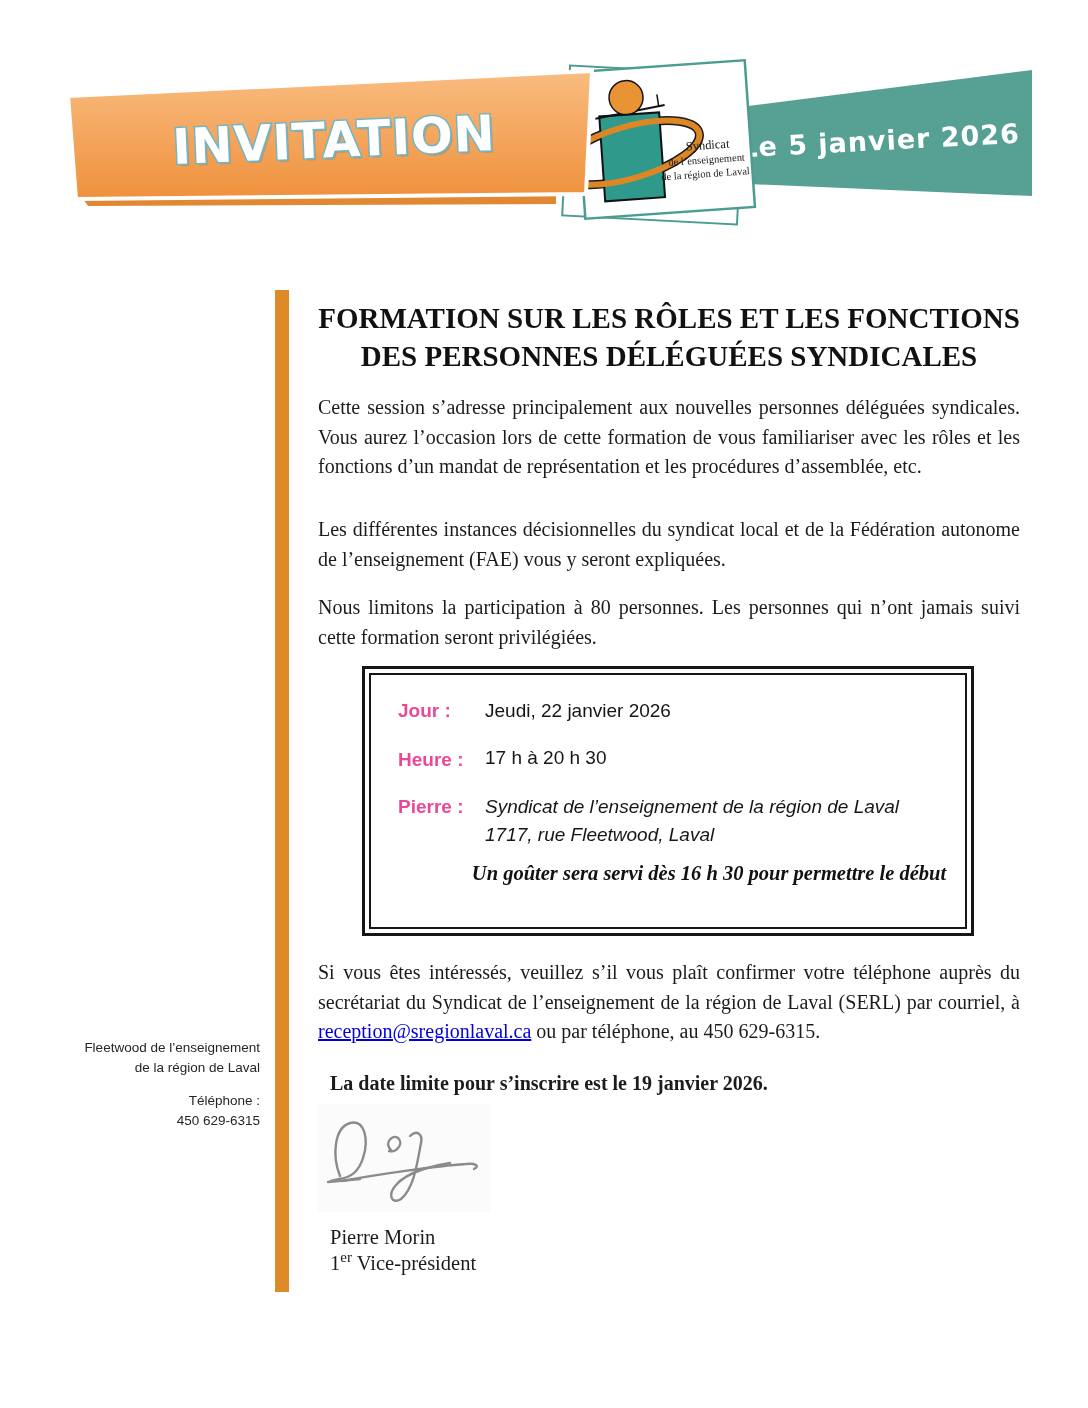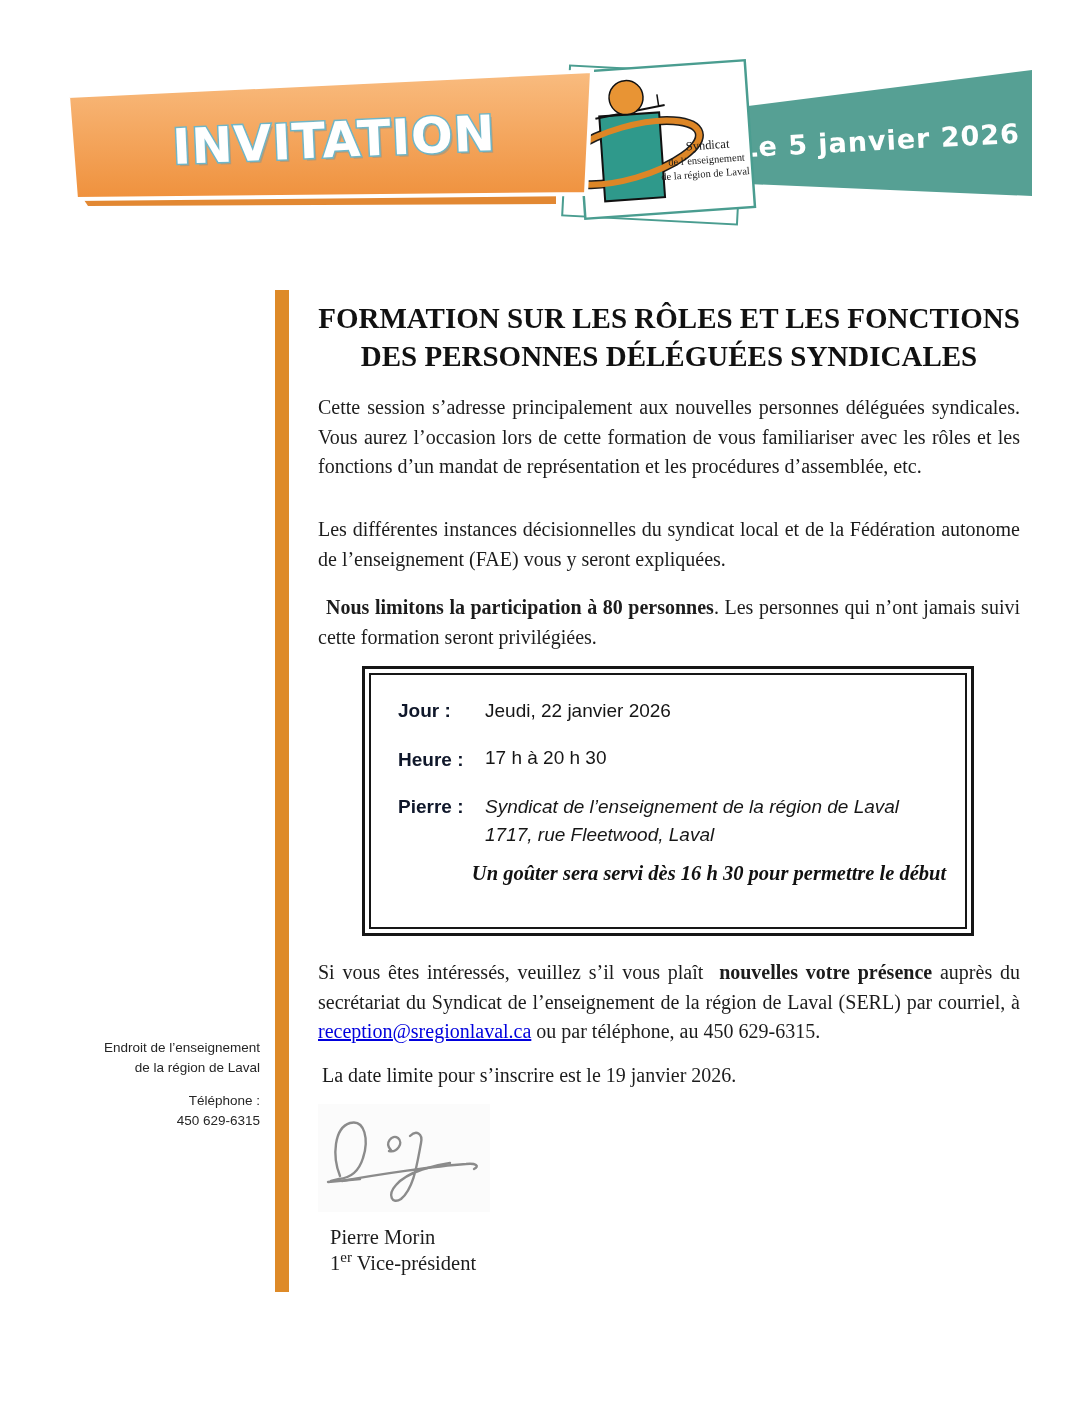--- a/index.html
+++ b/index.html
@@ -15,43 +15,43 @@
   
   .doc-title{
     position:absolute;left:318px;top:299px;width:702px;text-align:center;
     font-weight:bold;font-size:29px;line-height:38px;color:#111;
   }
   
   .para{
     position:absolute;left:318px;width:702px;
     font-size:20px;line-height:29.5px;text-align:justify;margin:0;
   }
-  .para b{font-weight:bold;margin-left:8px;}
+  .para b{font-weight:normal;}
   a.email-link{color:#0000DD;text-decoration:underline;}
   
   .infobox{
     position:absolute;left:362px;top:666px;width:606px;height:264px;
     border:3px solid #161616;
   }
   .infobox-inner{position:absolute;left:4px;top:4px;right:4px;bottom:4px;border:2px solid #161616;}
   .ib-label{
     position:absolute;left:33px;font-family:"Liberation Sans", sans-serif;
-    font-weight:bold;font-size:19px;color:#0f172a;white-space:nowrap;
+    font-weight:bold;font-size:19px;color:#ec4899;white-space:nowrap;
   }
   .ib-value{
     position:absolute;left:120px;font-family:"Liberation Sans", sans-serif;
     font-size:19px;color:#161616;white-space:nowrap;
   }
   .ib-value.it{font-style:italic;}
   .ib-note{
     position:absolute;left:0;width:100%;text-align:center;
     font-weight:bold;font-style:italic;font-size:20.5px;line-height:29px;color:#111;
   }
   
-  .deadline{position:absolute;left:318px;top:1060px;width:702px;font-weight:normal;font-size:20px;margin:4px;}
+  .deadline{position:absolute;left:318px;top:1060px;width:702px;font-weight:bold;font-size:20px;margin:12px;}
   
   .sig-box{position:absolute;left:318px;top:1104px;width:172px;height:108px;background:#fbfbfb;}
   .sig-name{position:absolute;left:330px;top:1226px;font-size:20.5px;}
   .sig-role{position:absolute;left:330px;top:1252px;font-size:20.5px;}
   .sig-role sup{font-size:15px;vertical-align:super;line-height:0;}
   
   .sidebar{
     position:absolute;left:80px;top:1038px;width:180px;text-align:right;
     font-family:"Liberation Sans", sans-serif;font-size:13.5px;line-height:19.5px;color:#262626;
   }
@@ -126,42 +126,42 @@
     <div class="ib-label" style="top:80px;">Heure :</div>
     <div class="ib-value" style="top:78px;">17 h à 20 h 30</div>
 
     <div class="ib-label" style="top:127px;">Pierre :</div>
     <div class="ib-value it" style="top:127px;">Syndicat de l’enseignement de la région de Laval</div>
     <div class="ib-value it" style="top:155px;">1717, rue Fleetwood, Laval</div>
 
     <div class="ib-note" style="top:190px;margin-left:41px;">Un goûter sera servi dès 16 h 30 pour permettre le début</div>
   </div>
 
-  <p class="para" style="top:958px;"><span>Si vous êtes intéressés, veuillez s’il vous plaît </span><b>nouvelles votre présence</b><span> auprès du secrétariat du Syndicat de l’enseignement de la région de Laval (SERL) par courriel, à </span><a class="email-link" href="#">reception@sregionlaval.ca</a><span> ou par téléphone, au 450 629-6315.</span></p>
+  <p class="para" style="top:958px;"><span>Si vous êtes intéressés, veuillez s’il vous plaît </span><b>confirmer votre téléphone</b><span> auprès du secrétariat du Syndicat de l’enseignement de la région de Laval (SERL) par courriel, à </span><a class="email-link" href="#">reception@sregionlaval.ca</a><span> ou par téléphone, au 450 629-6315.</span></p>
 
   <p class="deadline">La date limite pour s’inscrire est le 19 janvier 2026.</p>
 
   <div class="sig-box">
     <svg width="172" height="108" viewBox="0 0 172 108">
       <g fill="none" stroke="#8b8b8b" stroke-width="2.4" stroke-linecap="round">
         <path d="M22,72 C14,52 16,24 32,19 C47,15 51,36 45,54 C41,67 32,74 21,75 L13,77"></path>
         <path d="M10,78 L42,75"></path>
         <path d="M73,46 C66,39 74,30 80,34 C86,39 79,49 71,47"></path>
         <path d="M92,32 C98,26 105,29 103,39 C99,60 96,84 83,95 C74,101 69,91 78,81 C90,67 118,61 132,59"></path>
         <path d="M24,77 C62,70 118,62 148,60 C158,59 162,62 156,65"></path>
       </g>
     </svg>
   </div>
 
   <div class="sig-name">Pierre Morin</div>
   <div class="sig-role"><span>1</span><sup>er</sup><span> Vice-président</span></div>
 
   <div class="sidebar">
     <div class="blk">
-      <div>Endroit de l’enseignement</div>
+      <div>Fleetwood de l’enseignement</div>
       <div>de la région de Laval</div>
     </div>
     <div class="blk">
       <div>Téléphone :</div>
       <div>450 629-6315</div>
     </div>
   </div>
 
 </div>
 

